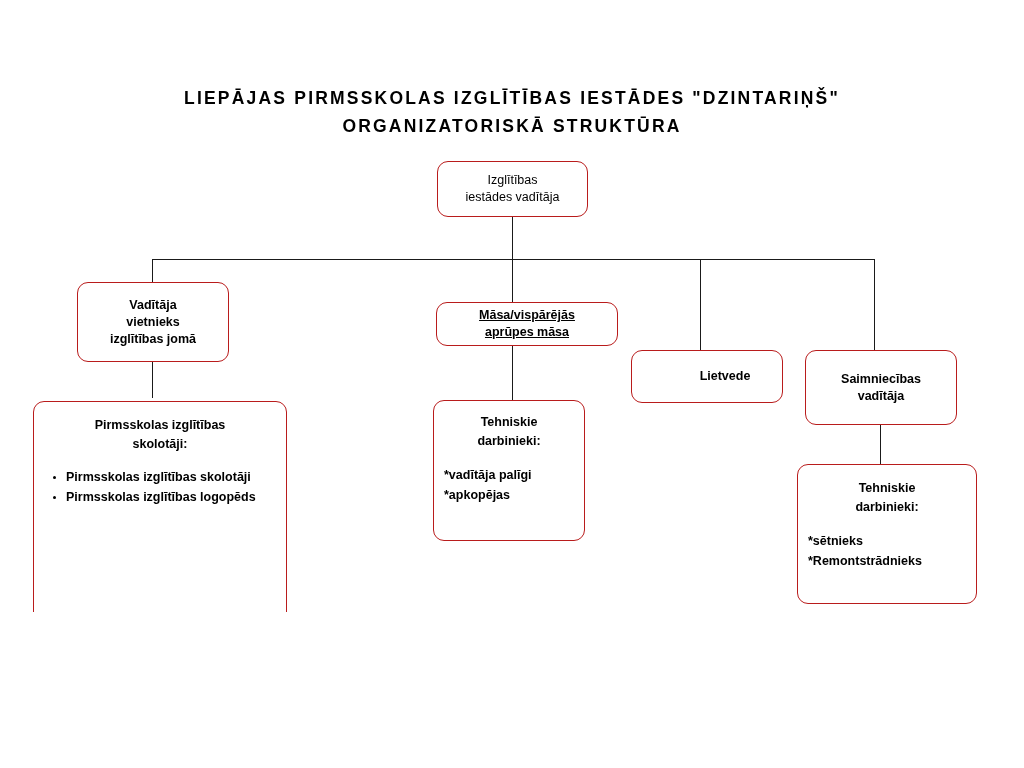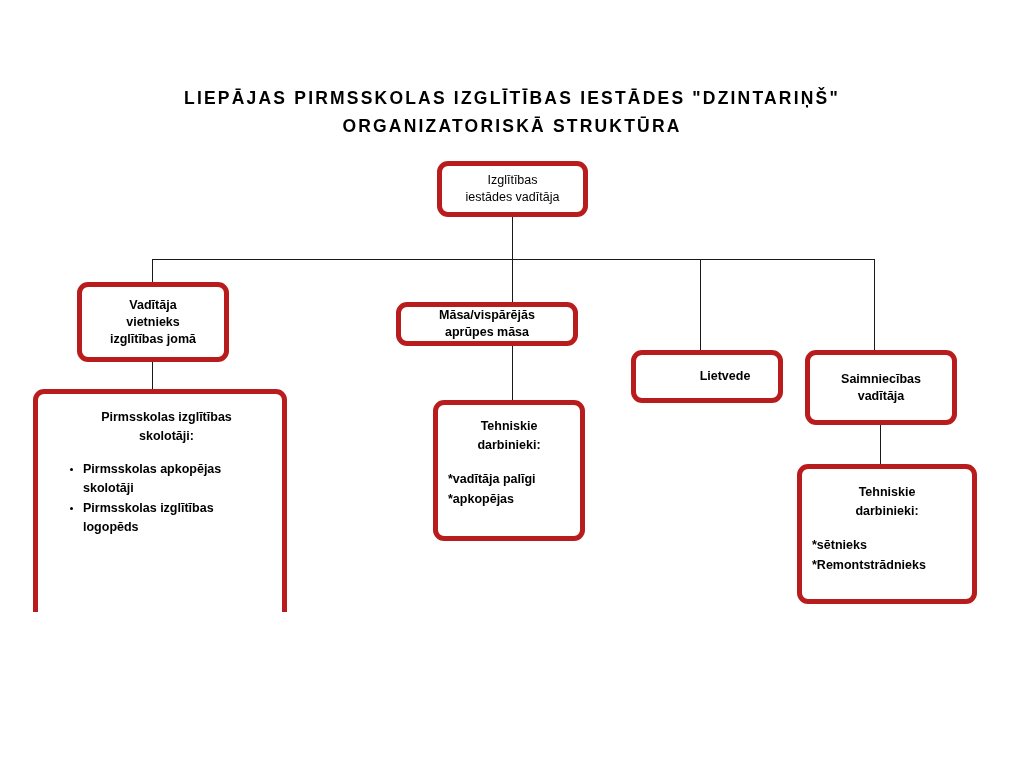--- a/index.html
+++ b/index.html
@@ -43,21 +43,21 @@
     background: #1a1a1a;
   }
   .line.v { width: 1px; }
   .line.h { height: 1px; }
 
   
   .node {
     position: absolute;
     box-sizing: border-box;
     background: #ffffff;
-    border: 5px solid #b91c1c;
+    border: 1px solid #b91c1c;
     border-radius: 11px;
     display: flex;
     flex-direction: column;
     justify-content: center;
     align-items: center;
     z-index: 2;
   }
   .node .label {
     text-align: center;
     font-size: 12.5px;
@@ -160,40 +160,40 @@
     <div class="label">Izglītības
 iestādes vadītāja</div>
   </div>
 
   <div class="node" id="node-deputy" style="left:77px; top:282px; width:152px; height:80px;">
     <div class="label">Vadītāja
 vietnieks
 izglītības jomā</div>
   </div>
 
-  <div class="node" id="node-nurse" style="left:396px; top:302px; width:182px; height:44px;">
+  <div class="node" id="node-nurse" style="left:436px; top:302px; width:182px; height:44px;text-decoration:underline;">
     <div class="label">Māsa/vispārējās
 aprūpes māsa</div>
   </div>
 
   <div class="node" id="node-clerk" style="left:631px; top:350px; width:152px; height:53px;padding-left:36px;">
     <div class="label">Lietvede</div>
   </div>
 
   <div class="node" id="node-facilities" style="left:805px; top:350px; width:152px; height:75px;">
     <div class="label">Saimniecības
 vadītāja</div>
   </div>
 
-  <div class="node detail" id="node-teachers" style="left:33px; top:389px; width:254px; height:262px;padding-left:13px;">
+  <div class="node detail" id="node-teachers" style="left:33px; top:401px; width:254px; height:262px;">
     <div class="heading">Pirmsskolas izglītības
 skolotāji:</div>
     <div class="spacer"></div>
     <ul class="bullets">
-      <li>Pirmsskolas apkopējas skolotāji</li>
+      <li>Pirmsskolas izglītības skolotāji</li>
       <li>Pirmsskolas izglītības logopēds</li>
     </ul>
   </div>
 
   <div class="node detail" id="node-tech-mid" style="left:433px; top:400px; width:152px; height:141px;">
     <div class="heading">Tehniskie
 darbinieki:</div>
     <div class="spacer"></div>
     <ul class="stars">
       <li>*vadītāja palīgi</li>

